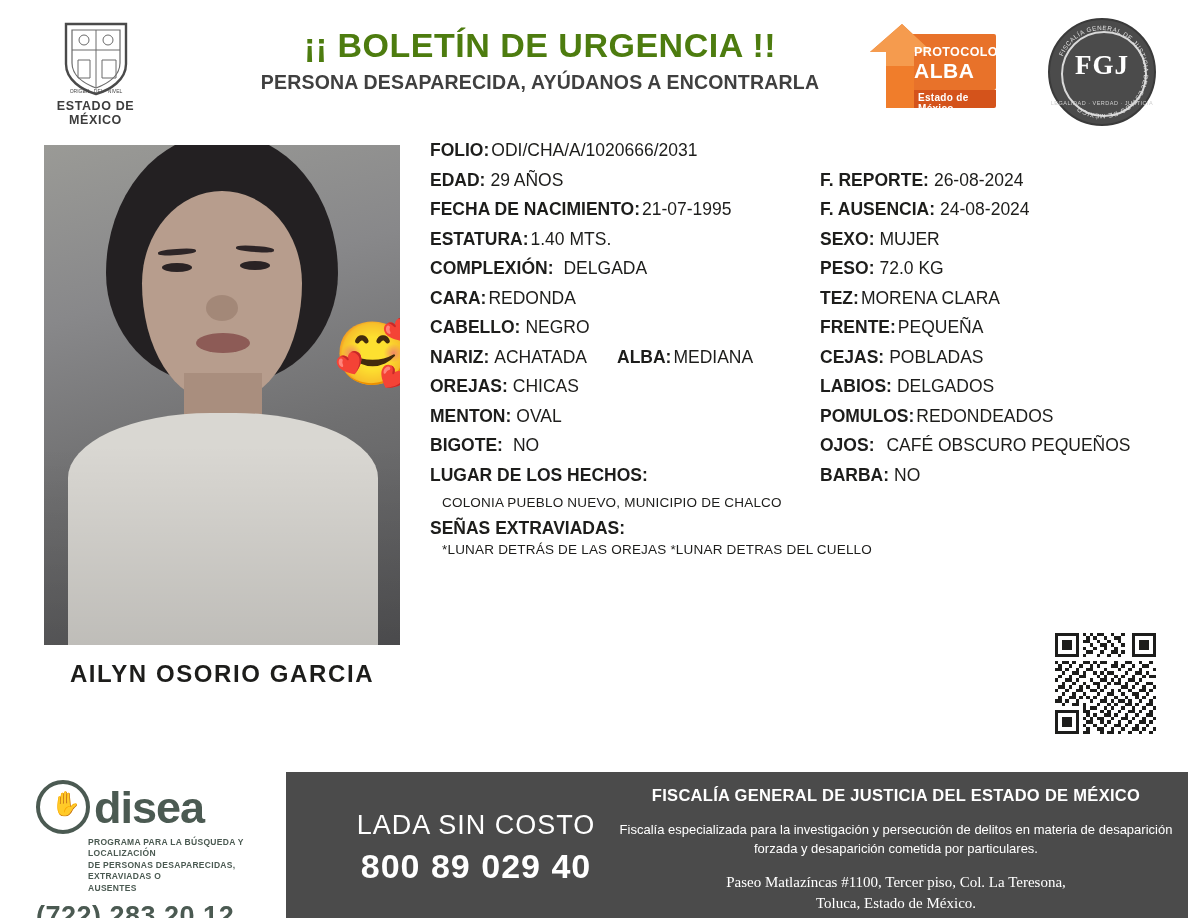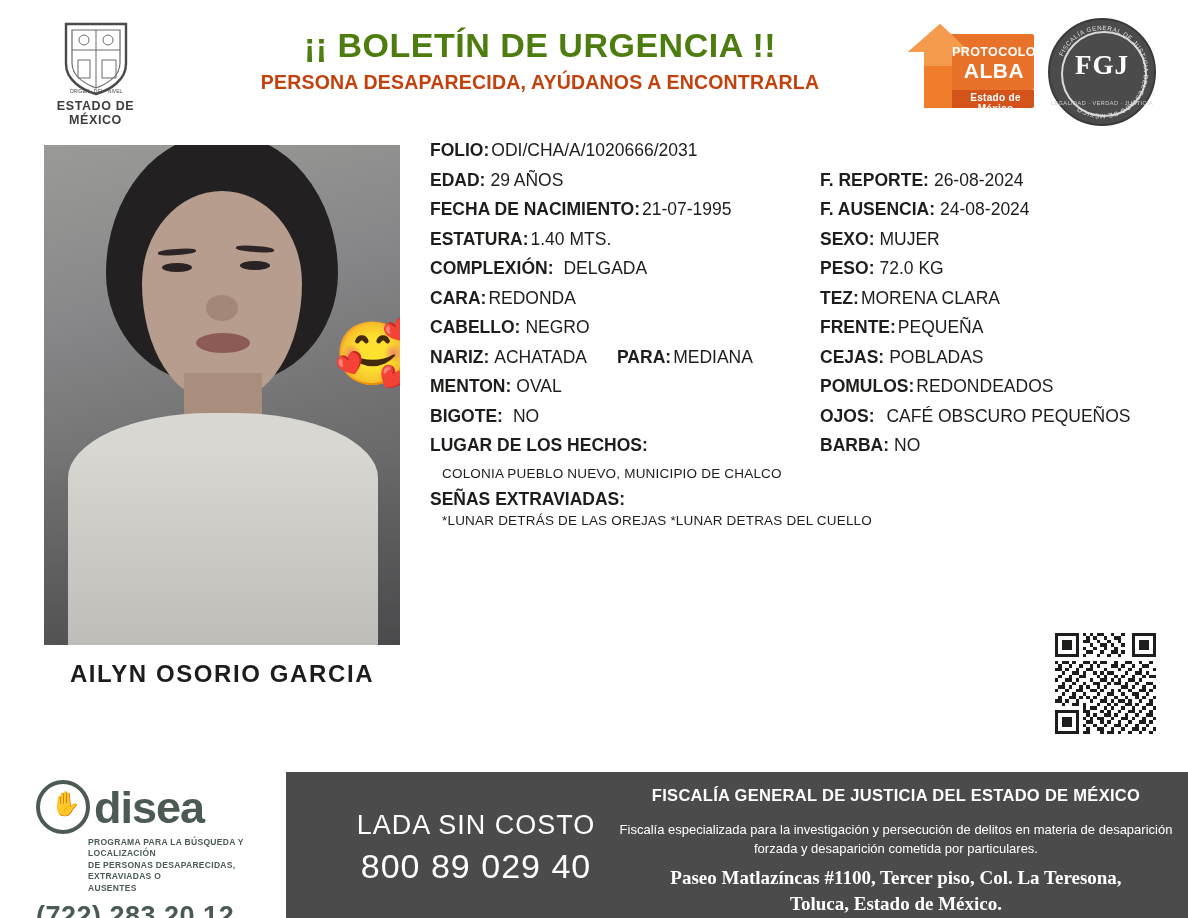--- a/index.html
+++ b/index.html
@@ -58,33 +58,32 @@
     font-size: 34px;
     font-weight: bold;
     letter-spacing: 0.5px;
     color: #4d7c0f;
     white-space: nowrap;
   }
   .title-sub {
     font-size: 19.5px;
     font-weight: bold;
     letter-spacing: 0.2px;
-    color: #c2410c;
+    color: #404040;
     margin-top: 6px;
     white-space: nowrap;
   }
 
   
   .alba {
     position: absolute;
-    left: 900px;
+    left: 862px;
     top: 20px;
     width: 135px;
     height: 92px;
-    text-align: center;
   }
   .alba-arrow {
     position: absolute;
     left: 0; top: 2px;
     width: 74px; height: 88px;
   }
   .alba-text {
     position: absolute;
     left: 52px;
     top: 26px;
@@ -390,21 +389,21 @@
     width: 300px;
     text-align: center;
   }
   .lada-l1 {
     font-size: 27px;
     font-weight: normal;
     letter-spacing: 1px;
   }
   .lada-l2 {
     font-size: 34px;
-    font-weight: normal;
+    font-weight: bold;
     letter-spacing: 1px;
     margin-top: 6px;
   }
   .fiscalia {
     position: absolute;
     left: 330px;
     top: 14px;
     width: 560px;
     text-align: center;
   }
@@ -413,23 +412,23 @@
     font-weight: bold;
     letter-spacing: .3px;
   }
   .fis-text {
     font-size: 13px;
     margin-top: 16px;
     line-height: 1.45;
   }
   .fis-addr {
     font-family: "Liberation Serif", serif;
-    font-size: 19px;
-    font-weight: bold;
-    margin-top: 6px;
+    font-size: 15px;
+    font-weight: normal;
+    margin-top: 13px;
     line-height: 1.4;
   }
 </style>
 </head>
 <body>
 
 <div id="page">
 
   <div class="header">
 
@@ -581,30 +580,40 @@
         <span class="lbl">FRENTE:</span>
         <span class="val tight">PEQUEÑA</span>
       </div>
     </div>
 
     <div class="row">
       <div class="col-l">
         <span class="lbl">NARIZ:</span>
         <span class="val">ACHATADA</span>
         <span class="inline-2">
-          <span class="lbl">PARA:</span>
+          <span class="lbl">ALBA:</span>
           <span class="val tight">MEDIANA</span>
         </span>
       </div>
       <div class="col-r">
         <span class="lbl">CEJAS:</span>
         <span class="val" style="">POBLADAS</span>
       </div>
     </div>
 
+    <div class="row">
+      <div class="col-l">
+        <span class="lbl">OREJAS:</span>
+        <span class="val">CHICAS</span>
+      </div>
+      <div class="col-r">
+        <span class="lbl">LABIOS:</span>
+        <span class="val">DELGADOS</span>
+      </div>
+    </div>
 
     <div class="row">
       <div class="col-l">
         <span class="lbl">MENTON:</span>
         <span class="val">OVAL</span>
       </div>
       <div class="col-r">
         <span class="lbl">POMULOS:</span>
         <span class="val tight">REDONDEADOS</span>
       </div>

